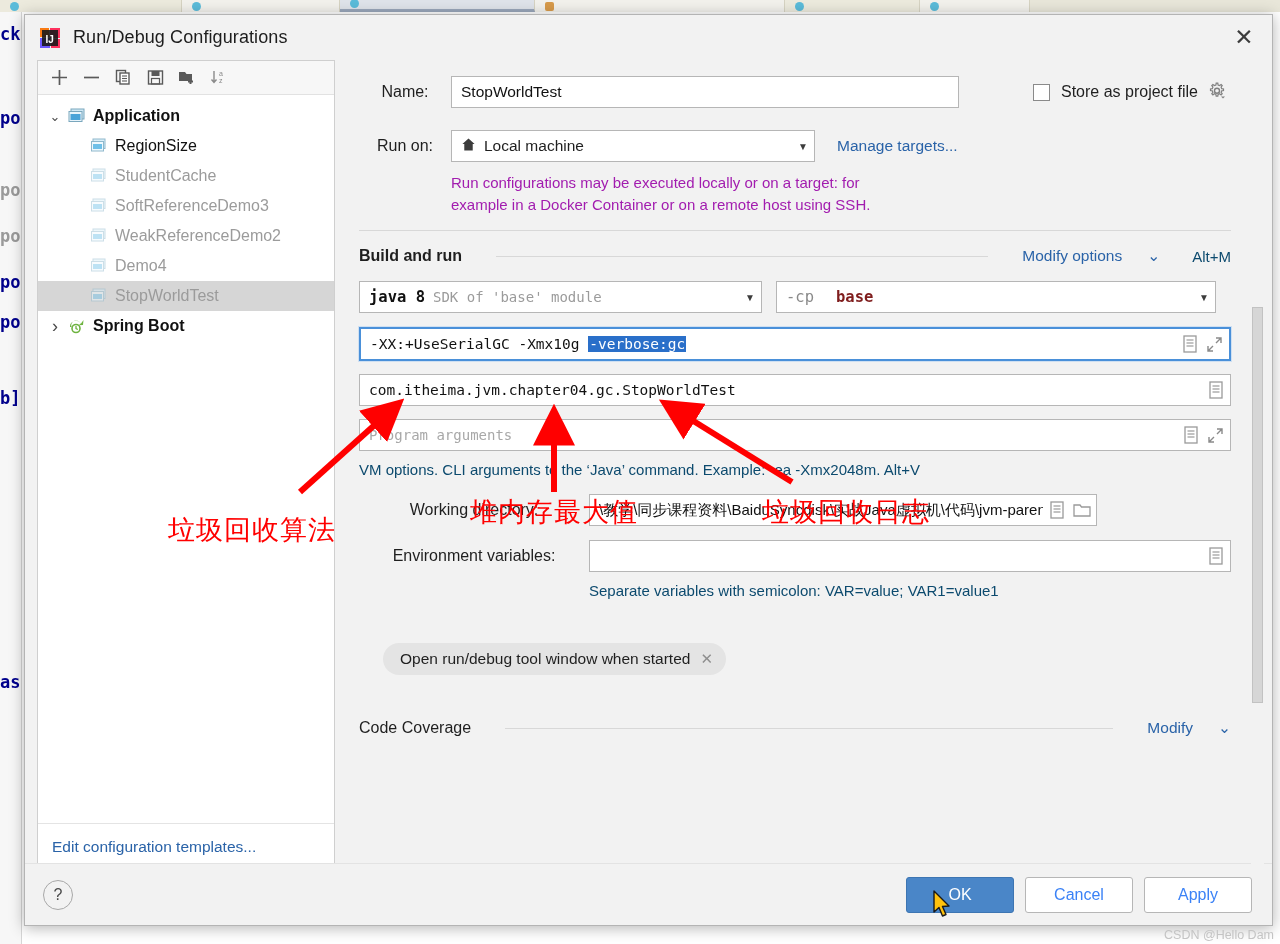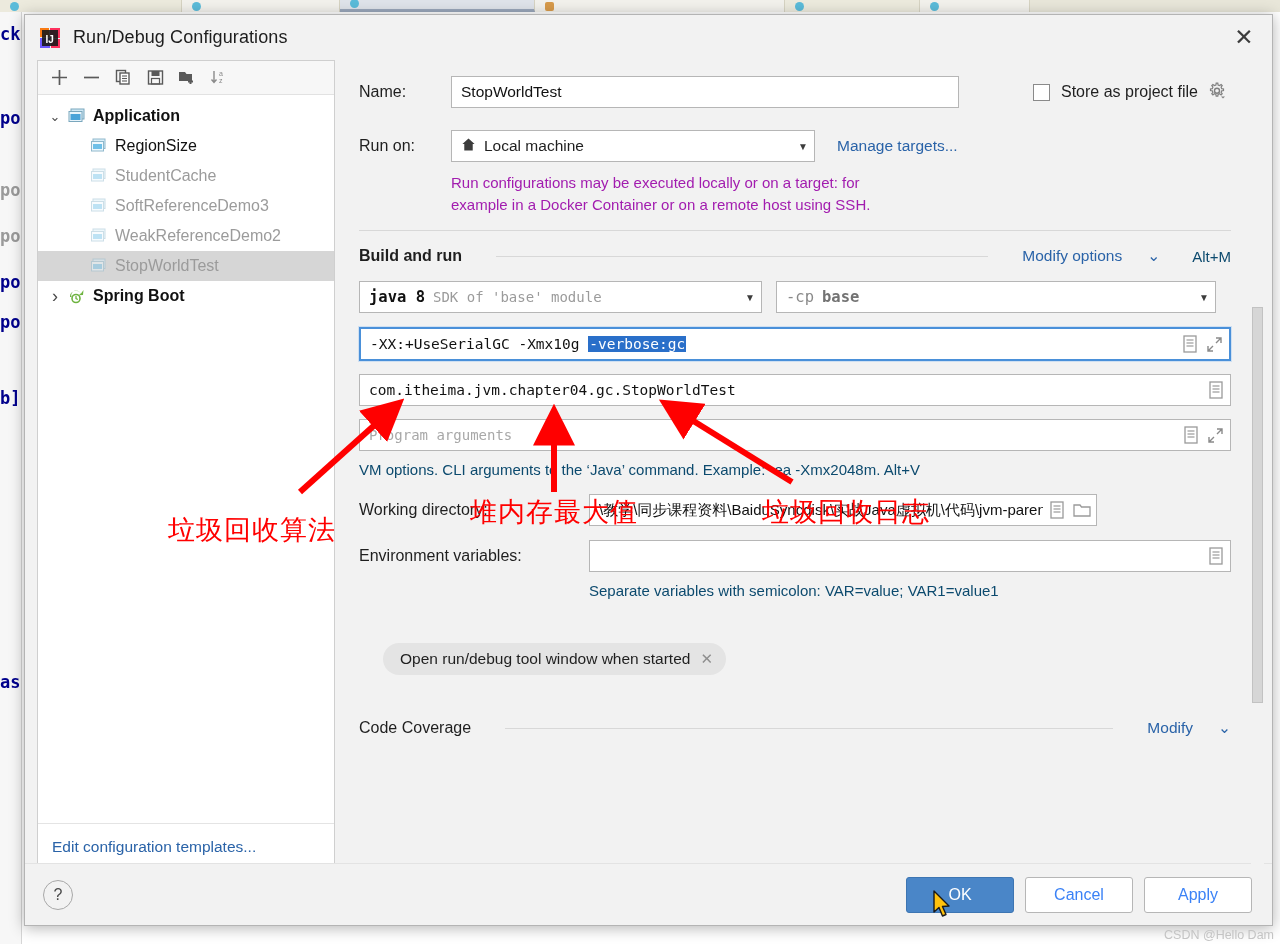--- a/index.html
+++ b/index.html
@@ -119,21 +119,21 @@
 
   
   .right-pane {
     flex: 1 1 auto; position: relative;
     padding: 16px 0 0 24px;
     min-width: 0;
     height: 810px;
     overflow: hidden;
   }
   .row { display: flex; align-items: center; margin-bottom: 0; }
-  .lbl { font-size: 16px; color: #1f1f1f; }
+  .lbl { font-size: 16px; color: #1f1f1f; text-align: center; }
 
   .field {
     background: #ffffff; border: 1px solid #b6b6b6;
     height: 32px; display: flex; align-items: center;
     padding: 0 6px 0 9px; font-size: 15.5px; color: #111;
   }
   .field.mono { font-family: "DejaVu Sans Mono", monospace; font-size: 14.5px; }
   .field.focused { border: 2px solid #4a90d9; outline: 1px solid #cfe0f2; height: 34px; }
   .field .grow { flex: 1 1 auto; overflow: hidden; white-space: nowrap; }
   .placeholder { color: #a8a8a8; font-family: "DejaVu Sans Mono", monospace; font-size: 14px;}
@@ -369,20 +369,33 @@
               <span class="tree-icon" style="opacity: 0.45;">
                 <svg width="18" height="16" viewBox="0 0 18 16">
                   <rect x="3" y="1" width="12" height="9.5" fill="#d8eef8" stroke="#8fb8cc" stroke-width="1"></rect>
                   <rect x="1.5" y="3.5" width="12" height="9.5" fill="#eef8fd" stroke="#8fb8cc" stroke-width="1"></rect>
                   <rect x="3" y="6" width="9" height="5" fill="#6fc0e8"></rect>
                 </svg>
               </span>
               <span class="tree-label muted">WeakReferenceDemo2</span>
             </span>
           </div>
+          <div class="tree-row">
+            <span class="twisty"></span>
+            <span class="tree-indent" style="display: flex; align-items: center;">
+              <span class="tree-icon" style="opacity: 0.45;">
+                <svg width="18" height="16" viewBox="0 0 18 16">
+                  <rect x="3" y="1" width="12" height="9.5" fill="#d8eef8" stroke="#8fb8cc" stroke-width="1"></rect>
+                  <rect x="1.5" y="3.5" width="12" height="9.5" fill="#eef8fd" stroke="#8fb8cc" stroke-width="1"></rect>
+                  <rect x="3" y="6" width="9" height="5" fill="#6fc0e8"></rect>
+                </svg>
+              </span>
+              <span class="tree-label muted">Demo4</span>
+            </span>
+          </div>
           <div class="tree-row selected">
             <span class="twisty"></span>
             <span class="tree-indent" style="display: flex; align-items: center;">
               <span class="tree-icon" style="opacity: 0.45;">
                 <svg width="18" height="16" viewBox="0 0 18 16">
                   <rect x="3" y="1" width="12" height="9.5" fill="#d8eef8" stroke="#8fb8cc" stroke-width="1"></rect>
                   <rect x="1.5" y="3.5" width="12" height="9.5" fill="#eef8fd" stroke="#8fb8cc" stroke-width="1"></rect>
                   <rect x="3" y="6" width="9" height="5" fill="#6fc0e8"></rect>
                 </svg>
               </span>
@@ -458,21 +471,21 @@
       </div>
 
       <div class="row" style="margin-bottom:14px;">
         <div class="combo mono" style="width:403px;">
           <span style="font-weight:bold;font-family:'DejaVu Sans Mono',monospace;color:#111;">java 8</span>
           <span style="color:#9b9b9b;margin-left:8px;font-family:'DejaVu Sans Mono',monospace;font-size:14px;">SDK of 'base' module</span>
           <span class="caret">▼</span>
         </div>
         <div class="combo mono" style="width:440px;margin-left:14px;">
           <span style="color:#8a8a8a;font-family:'DejaVu Sans Mono',monospace;">-cp</span>
-          <span style="font-weight:bold;margin-left:8px;font-family:'DejaVu Sans Mono',monospace;color:#737373;">base</span>
+          <span style="font-weight:bold;margin-left:22px;font-family:'DejaVu Sans Mono',monospace;color:#7f1d1d;">base</span>
           <span class="caret">▼</span>
         </div>
       </div>
 
       <div class="field mono focused" style="width:872px;margin-bottom:13px;">
         <span class="grow"><span>-XX:+UseSerialGC  -Xmx10g </span><span class="sel-text">-verbose:gc</span></span>
         <span class="field-icon">
           <svg width="16" height="18" viewBox="0 0 16 18">
               <rect x="2" y="1" width="12" height="16" fill="none" stroke="#9a9a9a" stroke-width="1.3"></rect>
               <line x1="4.5" y1="5" x2="11.5" y2="5" stroke="#9a9a9a" stroke-width="1.2"></line>

